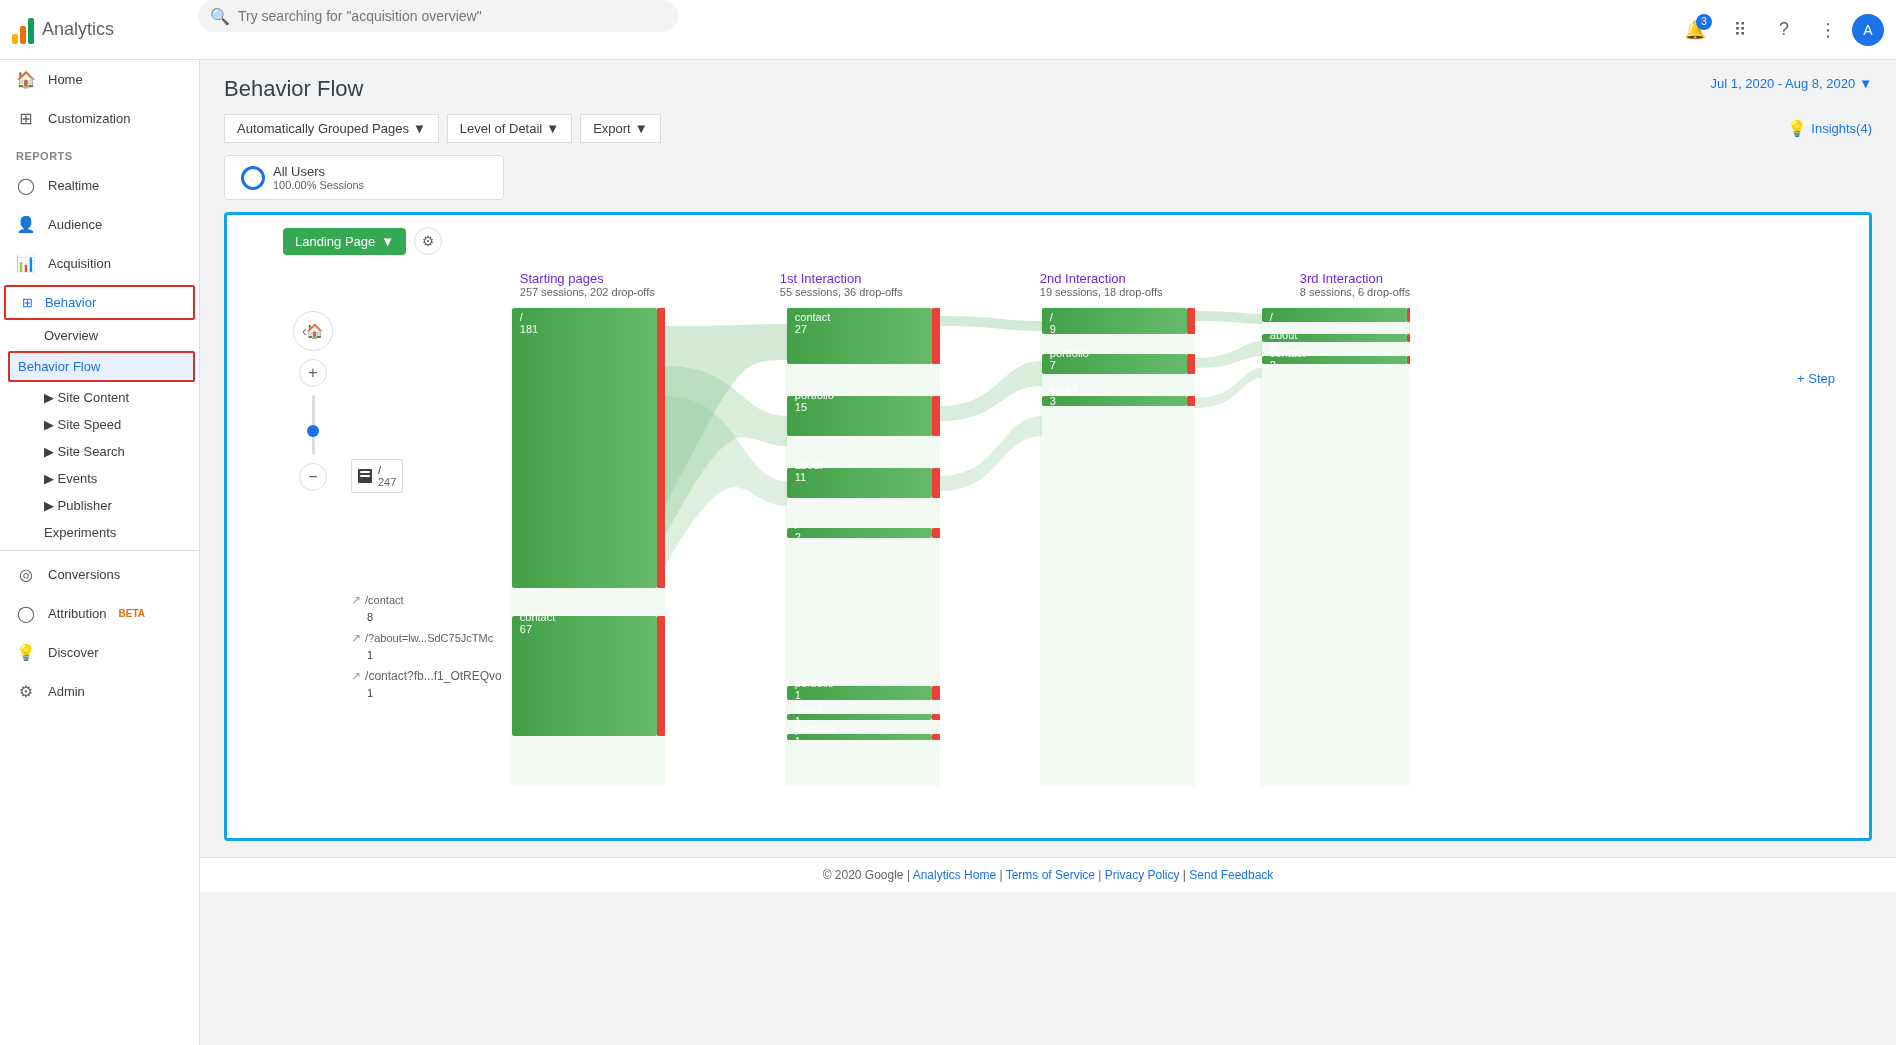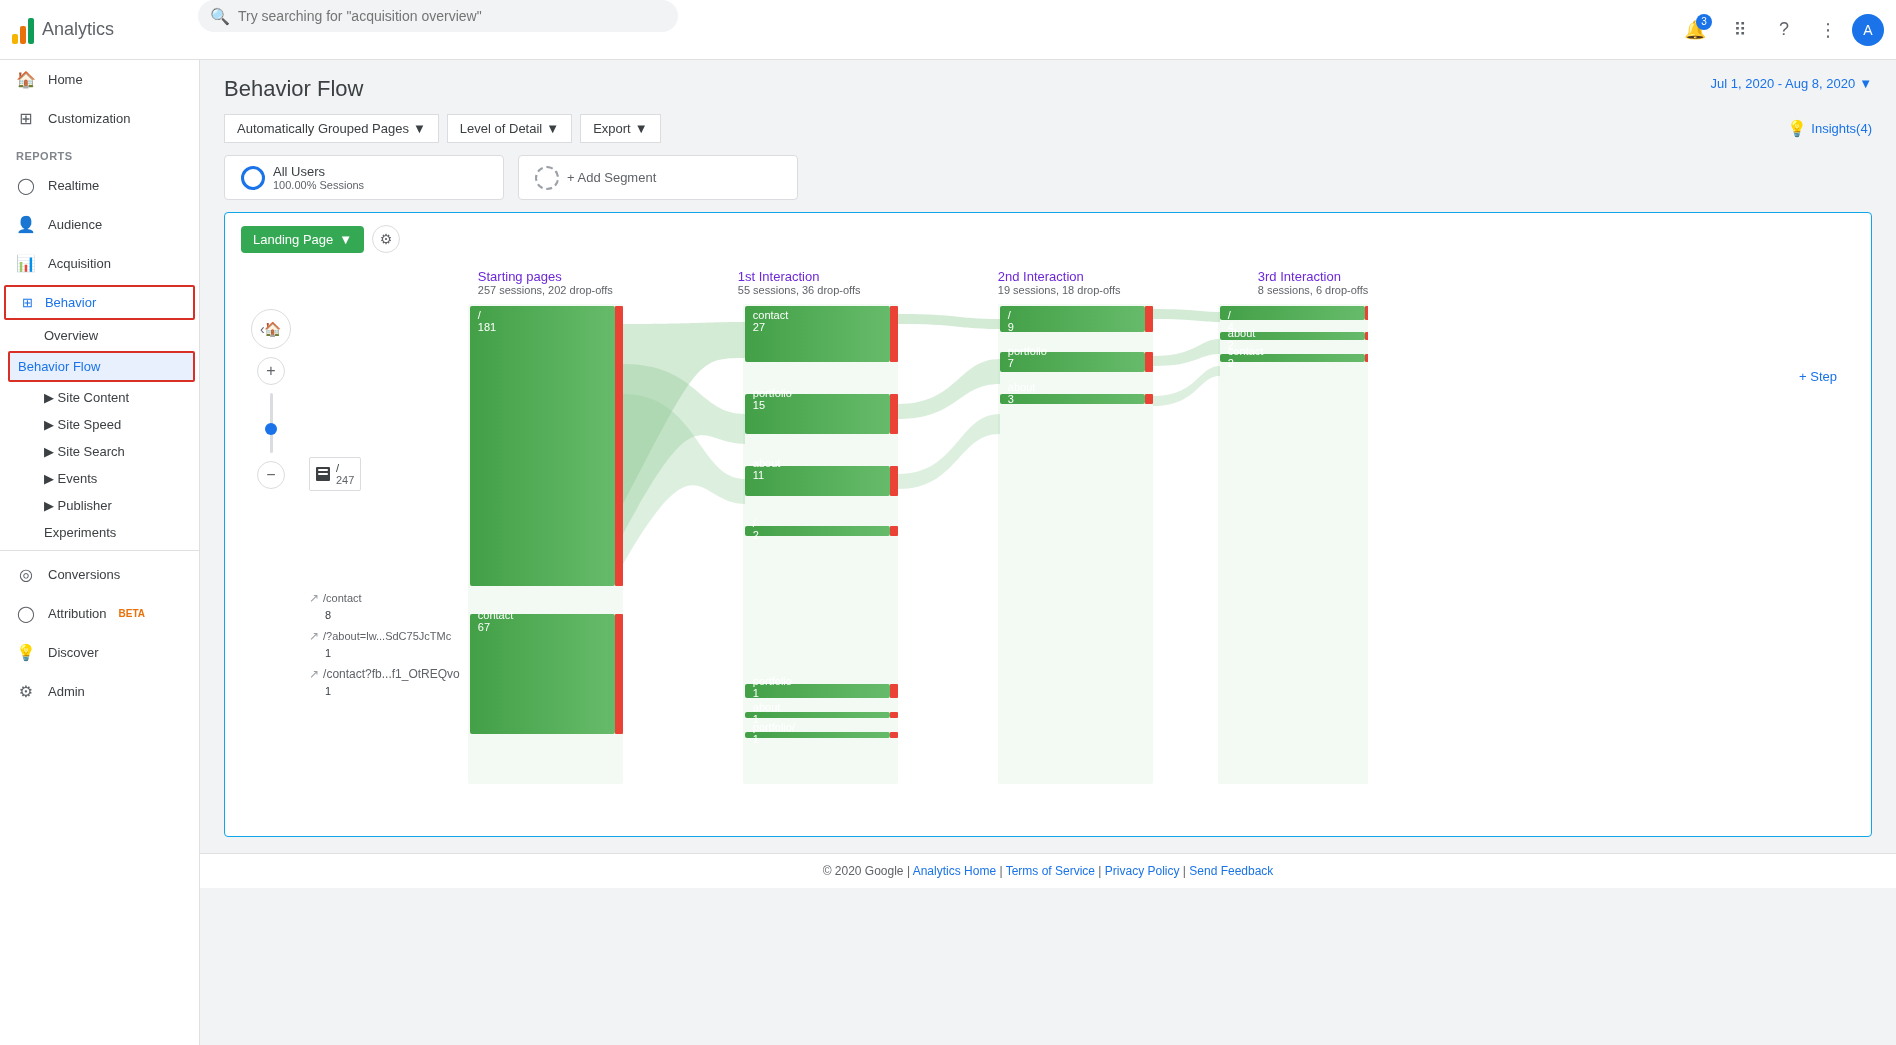--- a/index.html
+++ b/index.html
@@ -55,21 +55,21 @@
     
     .segment-bar { display: flex; gap: 14px; margin-bottom: 12px; }
     .segment-chip { display: flex; align-items: center; gap: 8px; padding: 8px 16px; background: #fff; border: 1px solid #dadce0; border-radius: 4px; flex: 1; max-width: 280px; cursor: pointer; }
     .segment-circle { width: 24px; height: 24px; border-radius: 50%; border: 3px solid #1a73e8; flex-shrink: 0; }
     .segment-circle.empty { border: 2px dashed #9aa0a6; background: transparent; }
     .segment-name { font-size: 13px; font-weight: 500; }
     .segment-sub { font-size: 11px; color: #5f6368; }
     .segment-add { font-size: 13px; color: #5f6368; display: flex; align-items: center; gap: 4px; }
 
     
-    .flow-container { background: #fff; border: 1px solid #0ea5e9; border-radius: 4px; overflow: hidden; position: relative; min-height: 620px; }
+    .flow-container { background: #fff; border: 3px solid #0ea5e9; border-radius: 4px; overflow: hidden; position: relative; min-height: 620px; padding-left: 40px; }
     .nav-circle { width: 40px; height: 40px; border-radius: 50%; border: 1px solid #dadce0; background: #fff; display: flex; align-items: center; justify-content: center; cursor: pointer; font-size: 14px; color: #5f6368; }
     .zoom-btn { width: 28px; height: 28px; border-radius: 50%; border: 1px solid #dadce0; background: #fff; display: flex; align-items: center; justify-content: center; cursor: pointer; font-size: 16px; color: #5f6368; }
     .zoom-slider { width: 3px; height: 60px; background: #dadce0; border-radius: 2px; position: relative; margin: 4px 0; }
     .zoom-handle { width: 12px; height: 12px; border-radius: 50%; background: #1a73e8; position: absolute; left: -4.5px; top: 30px; cursor: pointer; }
     .col-title { font-size: 13px; font-weight: 500; color: #6d28d9; }
     .col-sub { font-size: 11px; color: #5f6368; }
     .node-icon { width: 14px; height: 14px; background: #3c4043; border-radius: 1px; flex-shrink: 0; position: relative; }
     .node-icon::before { content: ''; position: absolute; top: 2px; left: 2px; right: 2px; height: 2px; background: #fff; border-radius: 1px; }
     .node-icon::after { content: ''; position: absolute; top: 6px; left: 2px; right: 2px; height: 2px; background: #fff; border-radius: 1px; }
 
@@ -230,24 +230,20 @@
       </div>
 
       <div class="segment-bar">
         <div class="segment-chip">
           <div class="segment-circle"></div>
           <div>
             <div class="segment-name">All Users</div>
             <div class="segment-sub">100.00% Sessions</div>
           </div>
         </div>
-        <div class="segment-chip">
-          <div class="segment-circle empty"></div>
-          <span class="segment-add">+ Add Segment</span>
-        </div>
       </div>
 
       <div class="flow-container">
         <div style="padding: 12px 16px; position: relative; min-height: 600px; overflow: auto;">
 
           <div style="display: flex; align-items: center; gap: 8px; margin-bottom: 16px;">
             <button class="landing-dropdown">
               <span>Landing Page</span>
               <span>▼</span>
             </button>

